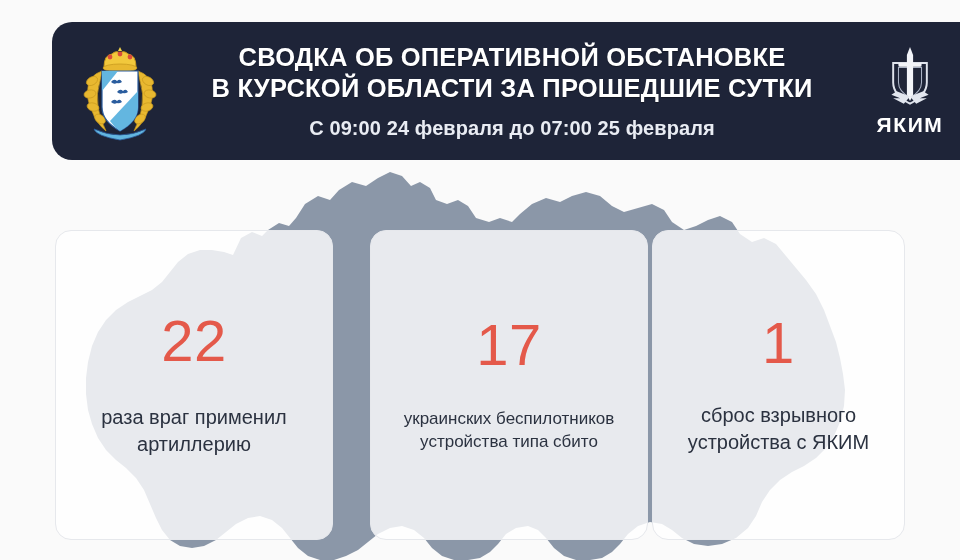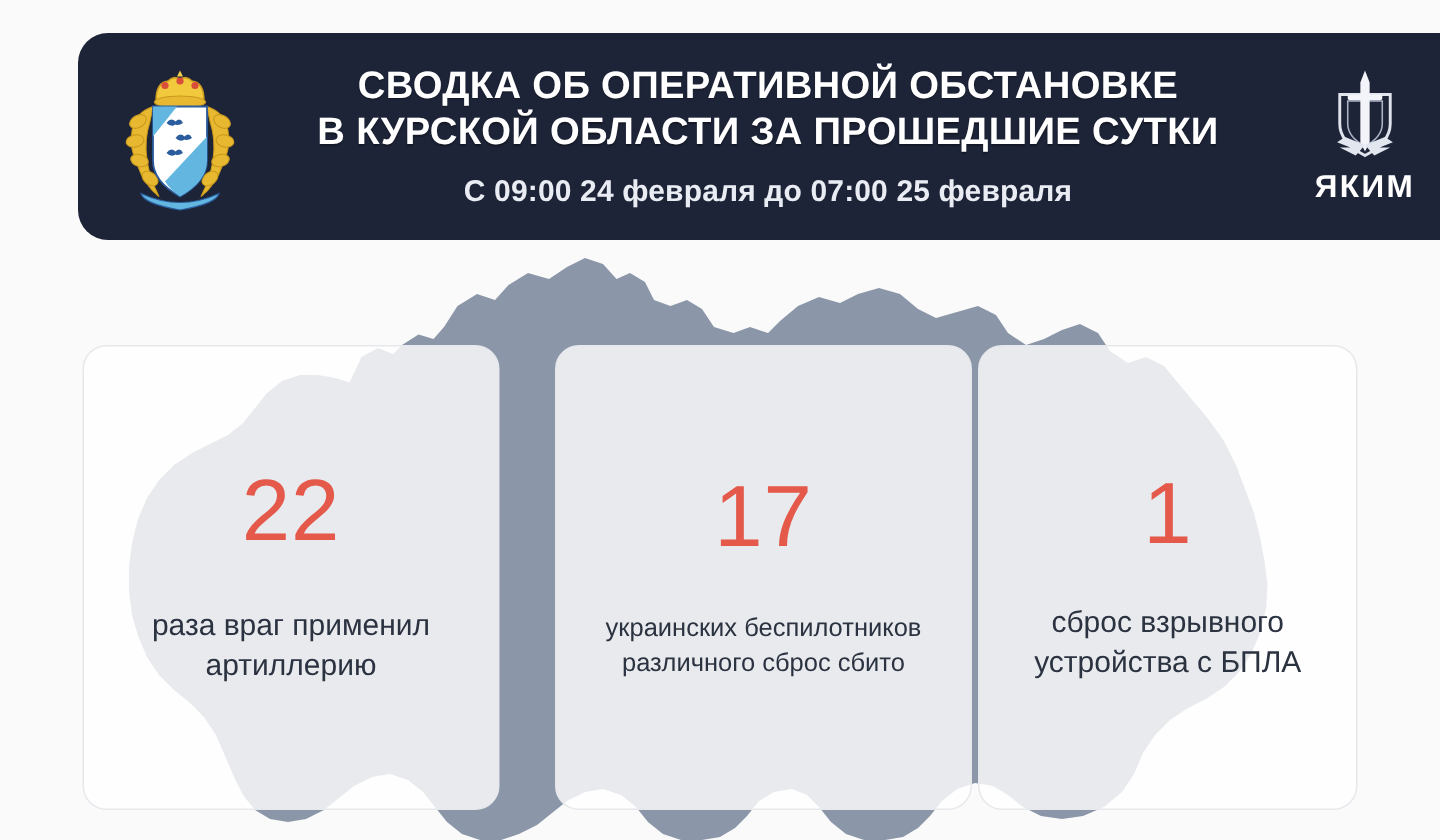--- a/index.html
+++ b/index.html
@@ -199,29 +199,29 @@
     <div class="card-group card-group-a">
       <div class="card card-a1">
         <div class="stat-number">22</div>
         <div class="stat-caption">раза враг применил
 артиллерию</div>
       </div>
       <div class="card-gap-wide"></div>
       <div class="card card-a2">
         <div class="stat-number">17</div>
         <div class="stat-caption">украинских беспилотников
-различного сброс сбито</div>
+устройства типа сбито</div>
       </div>
     </div>
 
     <div class="card-group card-group-b">
       <div class="card card-b1">
         <div class="stat-number">1</div>
         <div class="stat-caption">сброс взрывного
-устройства с БПЛА</div>
+устройства с ЯКИМ</div>
       </div>
     </div>
 
   </div>
 
   <div class="header-banner">
 
     <div class="emblem-slot">
       <svg viewBox="0 0 92 100" width="92" height="100" xmlns="http://www.w3.org/2000/svg" aria-hidden="true">
 

